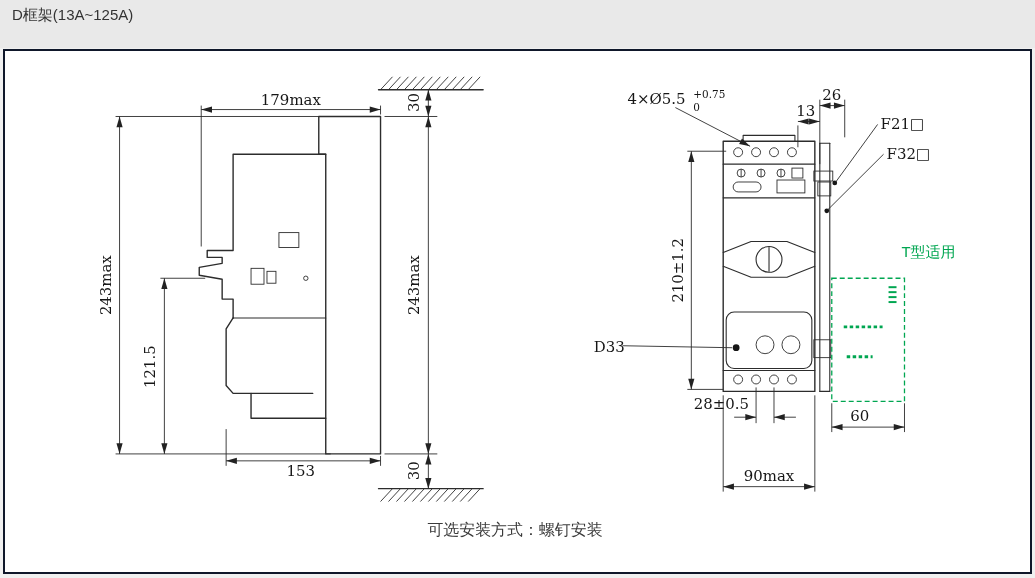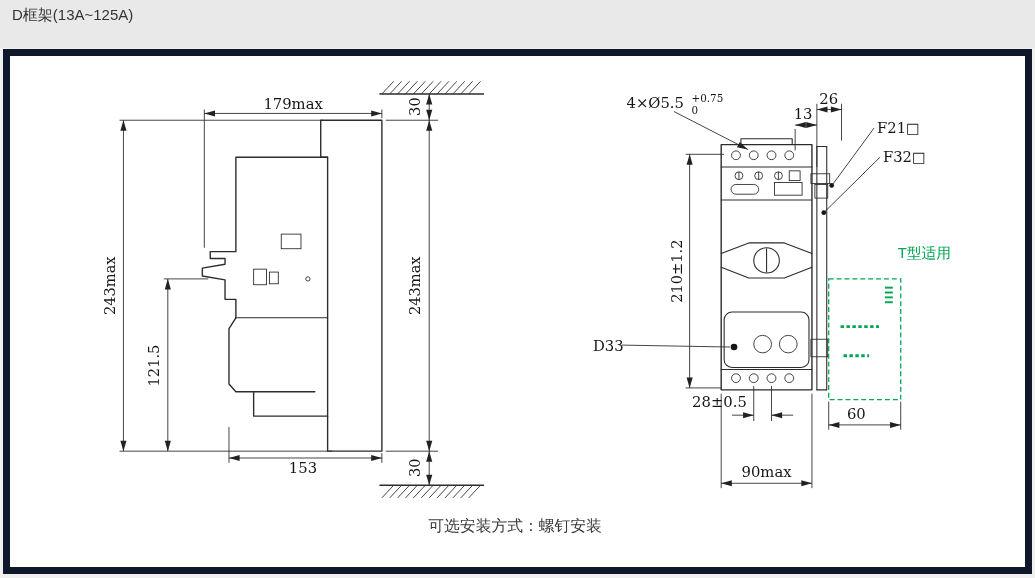--- a/index.html
+++ b/index.html
@@ -9,21 +9,21 @@
     font-family:"Liberation Sans",sans-serif;
   }
   .header{
     position:absolute;top:0;left:0;right:0;height:48px;
     background:#e9e9e9;color:#333;
     padding:5px 12px 0;box-sizing:border-box;
   }
   .header .t1,.header .t2{font-size:15px;line-height:20px;white-space:nowrap;}
   .panel{
     position:absolute;left:3px;right:3px;top:49px;bottom:4px;
-    background:#ffffff;border:7px solid #0f172a;box-sizing:border-box;
+    background:#ffffff;border:2px solid #0f172a;box-sizing:border-box;
   }
   .panel svg{width:100%;height:100%;display:block;}
 
   
   .ln{fill:none;stroke:#2c2c2c;stroke-width:1.4;stroke-linecap:round;stroke-linejoin:round;}
   .ln2{fill:none;stroke:#2c2c2c;stroke-width:1.1;stroke-linecap:round;stroke-linejoin:round;}
   .thin{fill:none;stroke:#2c2c2c;stroke-width:0.9;}
   .dt{font-family:"DejaVu Serif",serif;font-size:15px;fill:#161616;}
   .dts{font-family:"DejaVu Serif",serif;font-size:10.5px;fill:#161616;}
   .cn{font-family:"Liberation Sans",sans-serif;font-size:16px;fill:#3a3a3a;}

